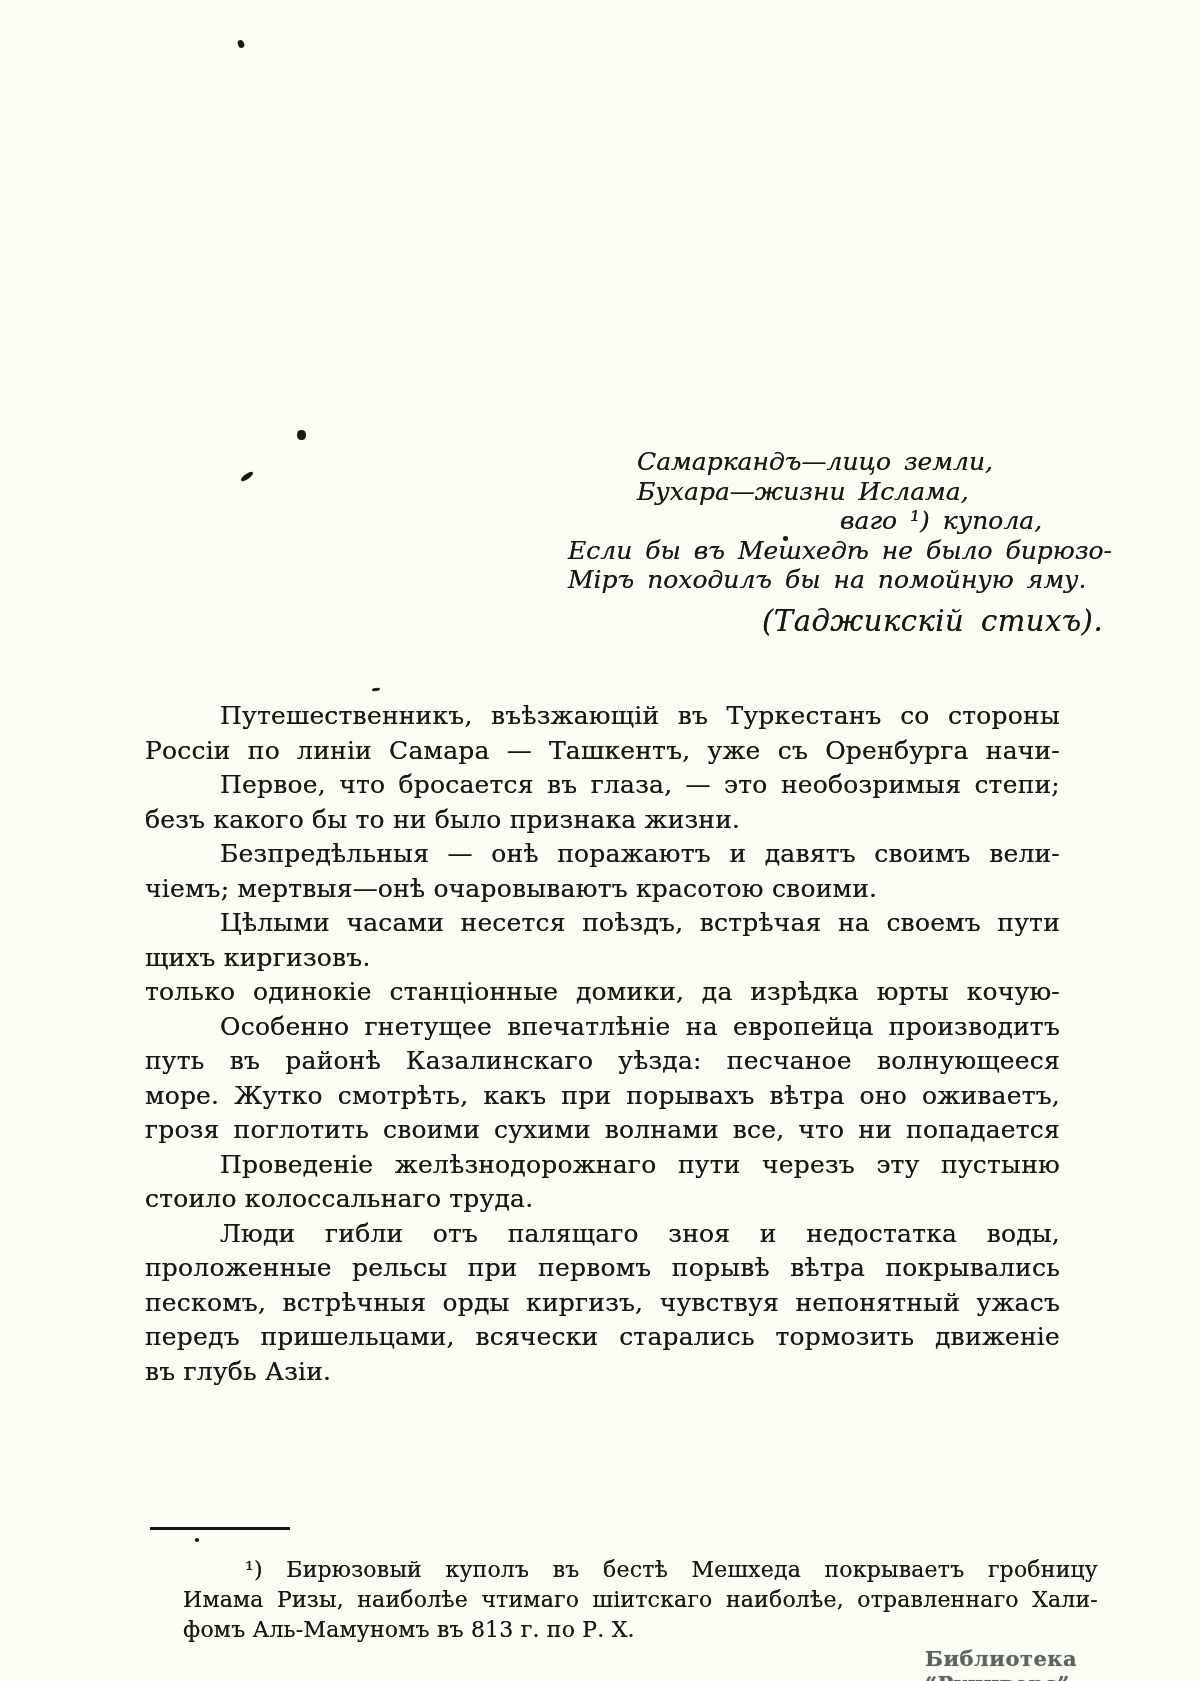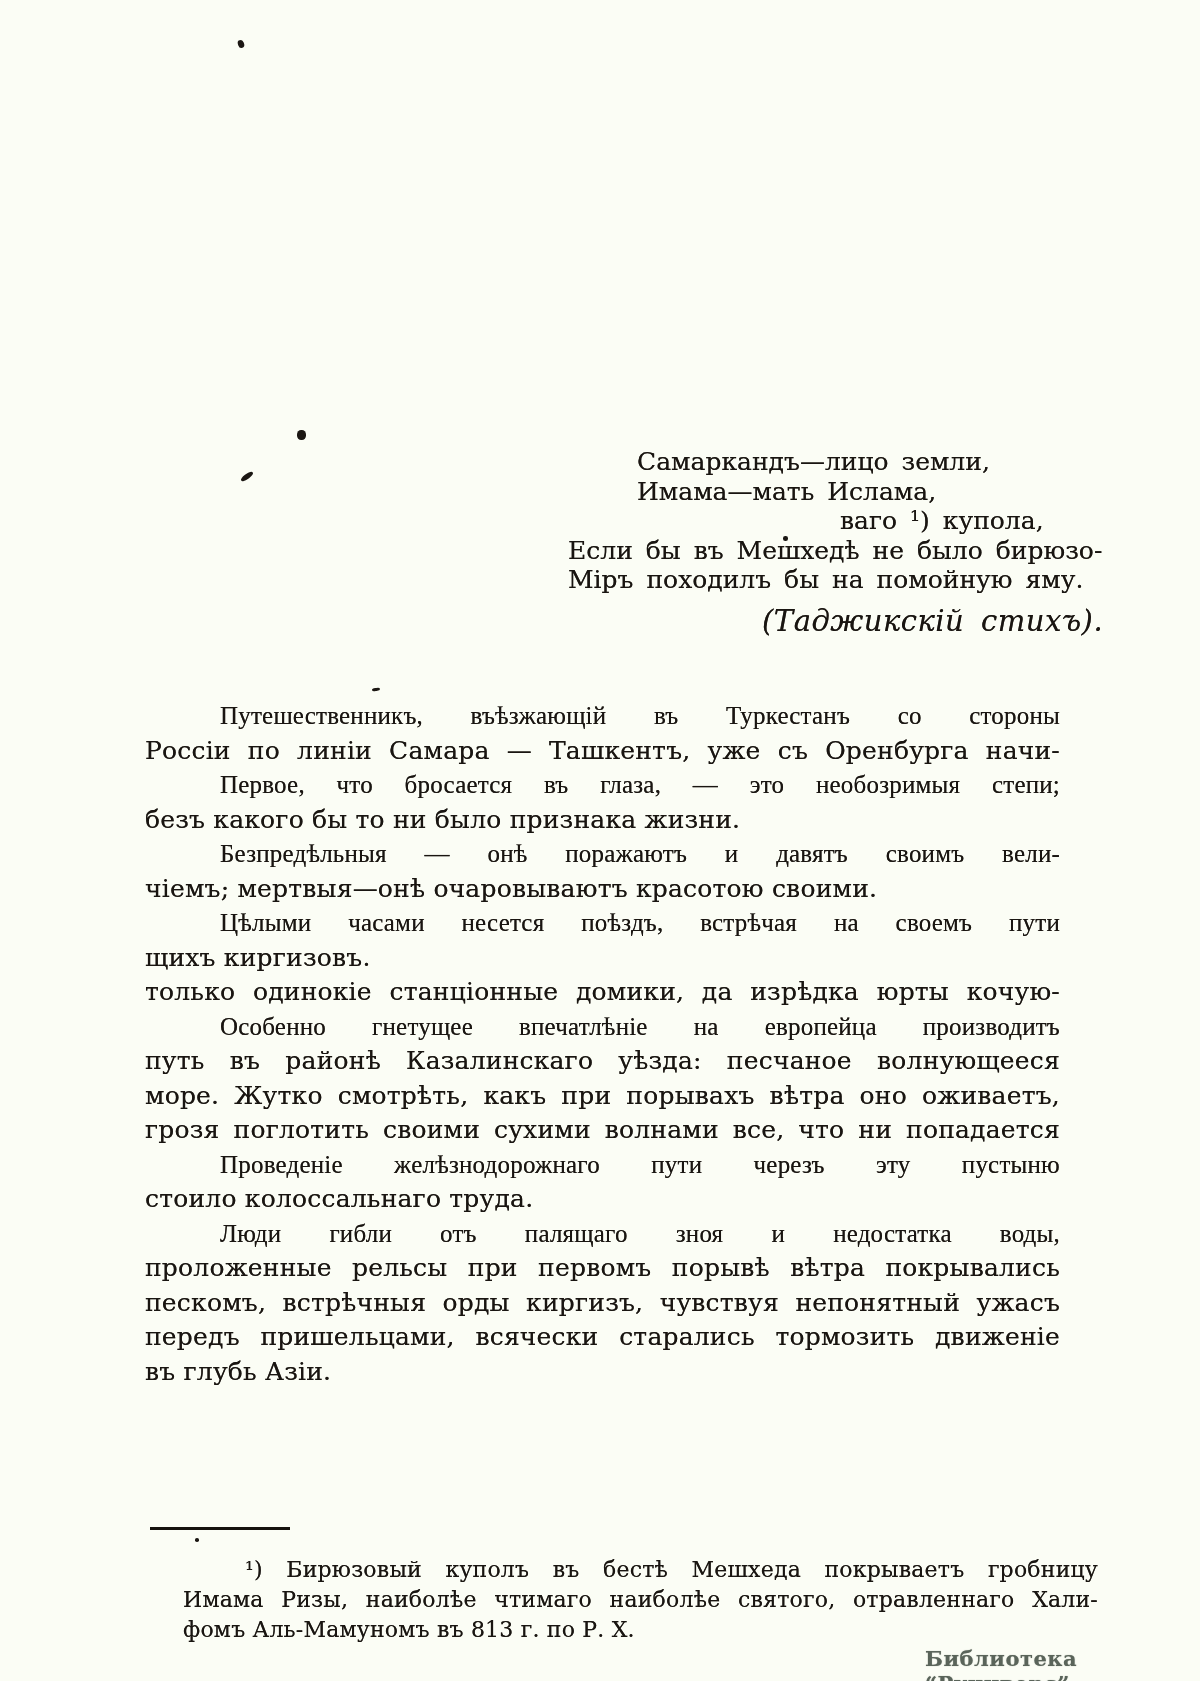--- a/index.html
+++ b/index.html
@@ -17,21 +17,21 @@
   .epigraph {
     position: absolute;
     left: 568px;
     top: 447px;
     width: 500px;
     font-size: 25px;
     line-height: 29.5px;
     word-spacing: 5px;
     white-space: nowrap;
   }
-  .vline { white-space: nowrap; }
+  .vline { white-space: nowrap; font-style: italic; }
   .attribution {
     position: absolute;
     left: 762px;
     top: 604px;
     font-size: 29px;
     font-style: italic;
     word-spacing: 7px;
     letter-spacing: 0.5px;
   }
   
@@ -40,21 +40,21 @@
     left: 145px;
     top: 699px;
     width: 915px;
     font-size: 25px;
     line-height: 34.5px;
     letter-spacing: 0.2px;
   }
   .paragraph { margin: 0; }
   .bline { text-align: justify; }
   .bline.just { text-align-last: justify; }
-  .bline.indent { padding-left: 75px; font-family: Liberation Serif, serif; }
+  .bline.indent { padding-left: 75px; }
   
   .footnote-rule {
     position: absolute;
     left: 150px;
     top: 1527px;
     width: 140px;
     height: 3px;
     background: #16120e;
   }
   .footnote {
@@ -87,21 +87,21 @@
     border-radius: 45%;
   }
 </style>
 </head>
 <body>
 
 <div class="page" style="background: rgb(251, 253, 245); color: rgb(25, 21, 17);">
 
   <div class="epigraph">
       <div class="vline" style="padding-left: 69px;">Самаркандъ—лицо земли,</div>
-      <div class="vline" style="padding-left: 69px;">Имама—мать Ислама,</div>
+      <div class="vline" style="padding-left: 69px;">Бухара—жизни Ислама,</div>
       <div class="vline" style="padding-left: 272px;">ваго ¹) купола,</div>
       <div class="vline" style="padding-left: 0px;">Если бы въ Мешхедѣ не было бирюзо-</div>
       <div class="vline" style="padding-left: 0px;">Міръ походилъ бы на помойную яму.</div>
     </div>
 
   <div class="attribution">(Таджикскій стихъ).</div>
 
   <div class="body-text">
       <div class="paragraph">
         <div class="bline just indent">Путешественникъ, въѣзжающій въ Туркестанъ со стороны</div>
@@ -136,21 +136,21 @@
         <div class="bline just">пескомъ, встрѣчныя орды киргизъ, чувствуя непонятный ужасъ</div>
         <div class="bline just">передъ пришельцами, всячески старались тормозить движеніе</div>
         <div class="bline">въ глубь Азіи.</div>
       </div>
     </div>
 
   <div class="footnote-rule"></div>
 
   <div class="footnote">
       <div class="fline just indent">¹) Бирюзовый куполъ въ бестѣ Мешхеда покрываетъ гробницу</div>
-      <div class="fline just">Имама Ризы, наиболѣе чтимаго наиболѣе святого, отравленнаго Хали-</div>
+      <div class="fline just">Имама Ризы, наиболѣе чтимаго шіитскаго наиболѣе, отравленнаго Хали-</div>
       <div class="fline">фомъ Аль-Мамуномъ въ 813 г. по Р. Х.</div>
     </div>
 
   <div class="watermark" style="color: rgb(90, 100, 90);">Библиотека “Руниверс”</div>
 
 <div class="speck" style="left: 238px; top: 40px; width: 6px; height: 8px; transform: rotate(-20deg);"></div>
     <div class="speck" style="left: 297px; top: 430px; width: 9px; height: 10px; transform: rotate(0deg);"></div>
     <div class="speck" style="left: 240px; top: 474px; width: 14px; height: 5px; transform: rotate(-35deg);"></div>
     <div class="speck" style="left: 372px; top: 688px; width: 8px; height: 3px; transform: rotate(-10deg);"></div>
     <div class="speck" style="left: 783px; top: 536px; width: 5px; height: 5px; transform: rotate(0deg);"></div>

